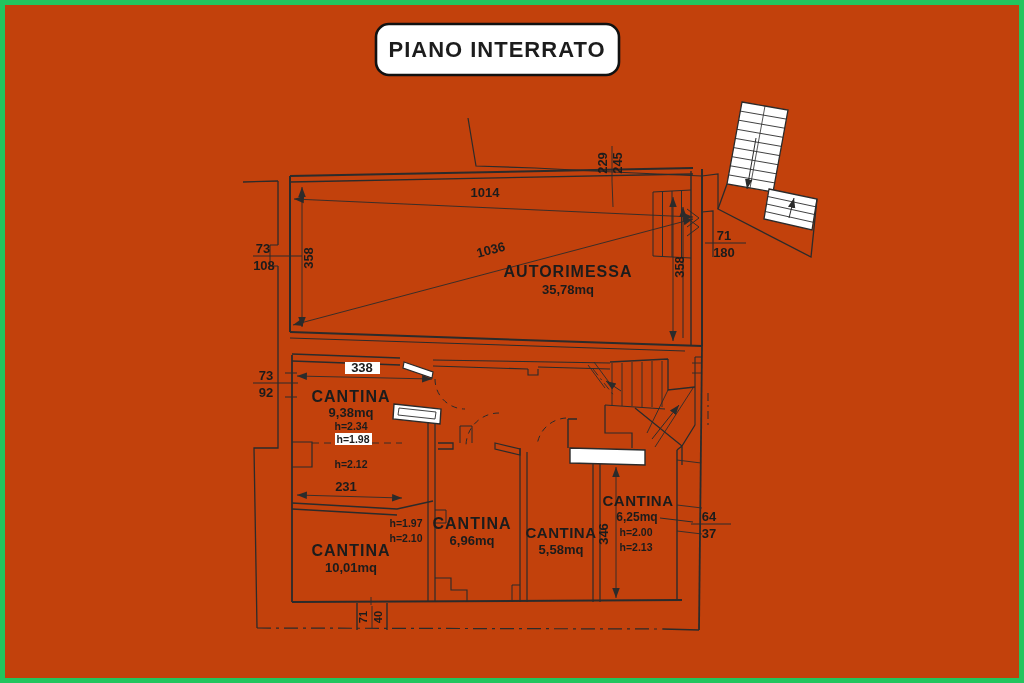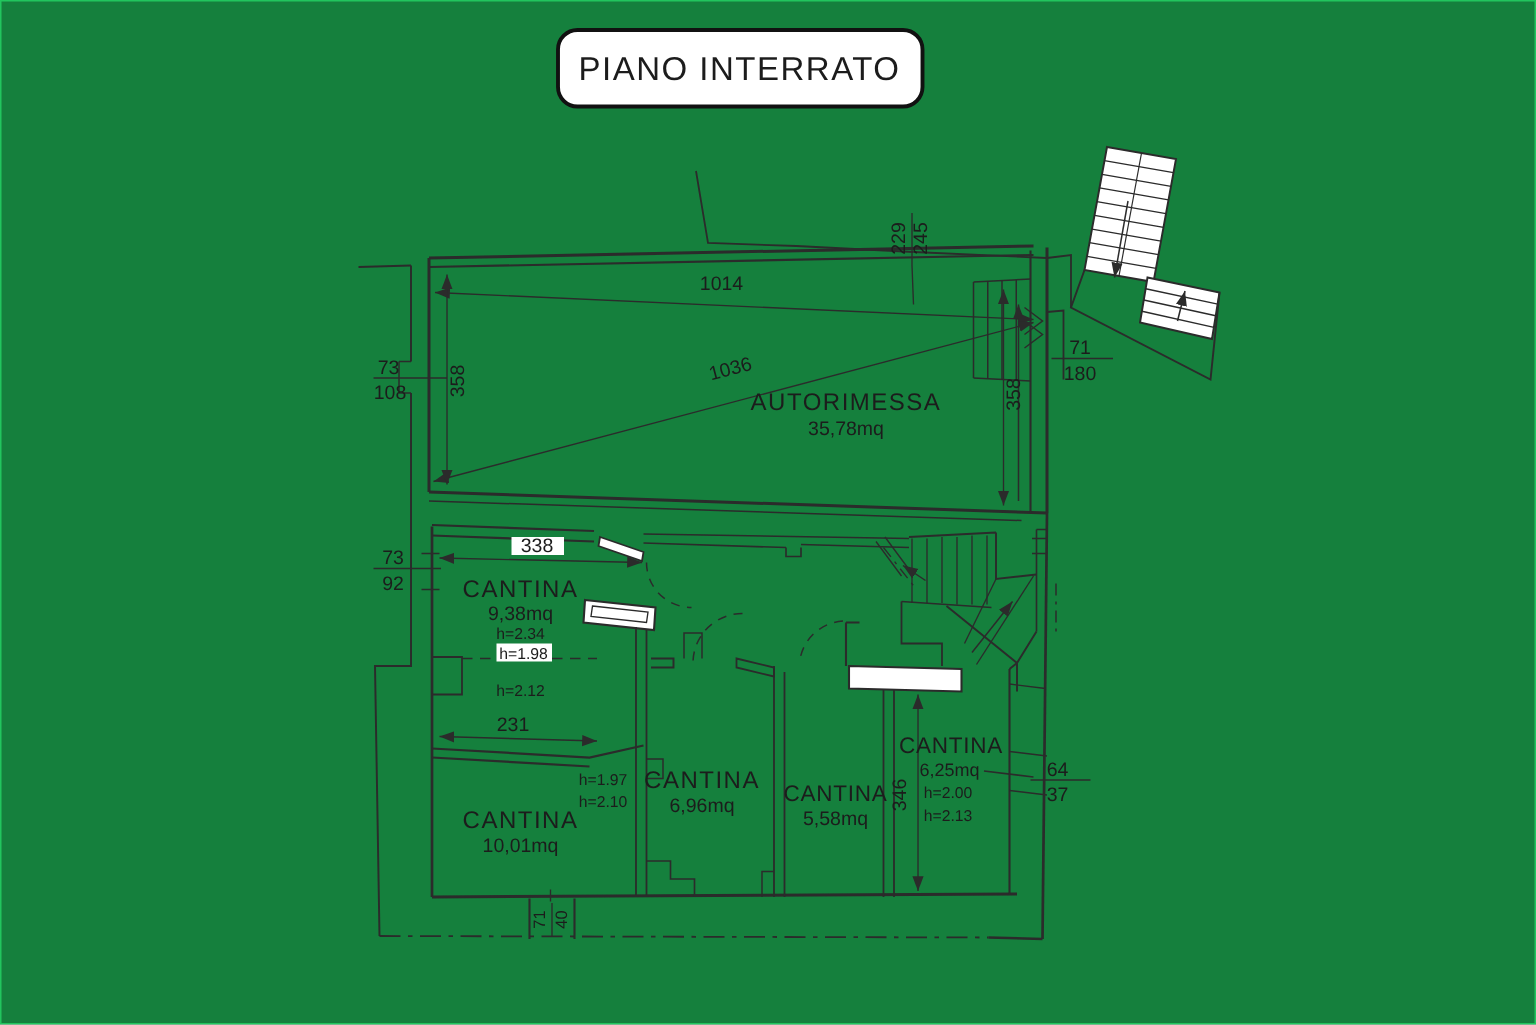--- a/index.html
+++ b/index.html
@@ -1,23 +1,24 @@
 <!DOCTYPE html>
 <html><head>
 <meta charset="utf-8">
 <style>
   html,body{margin:0;padding:0;background:#e8e8e8;}
   .page{
     position:relative;
     width:1024px;height:683px;
-    background:#15803d;
-    border:1px solid #22c55e;
+    background:#c2410c;
+    border:5px solid #22c55e;
     box-sizing:border-box;
     font-family:"Liberation Sans", sans-serif;
     overflow:hidden;
+    font-weight:bold;
   }
   svg text{
     font-family:"Liberation Sans", sans-serif;
     fill:#1c1c1c;
   }
   .room-name{font-size:16px;letter-spacing:1px;}
   .room-name-sm{font-size:15px;letter-spacing:0.5px;}
   .room-area{font-size:13px;}
   .h-label{font-size:10.5px;}
   .dim{font-size:13px;}

